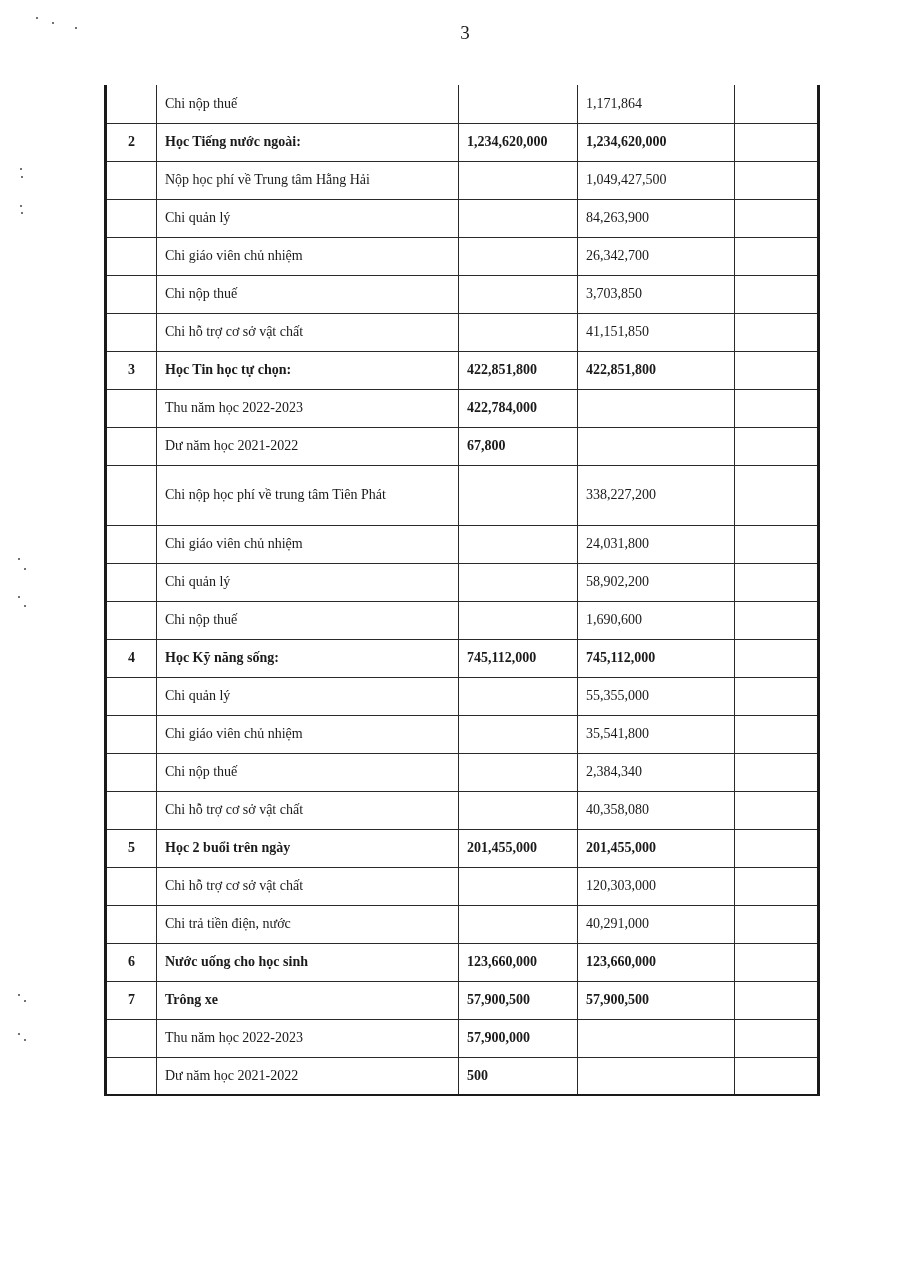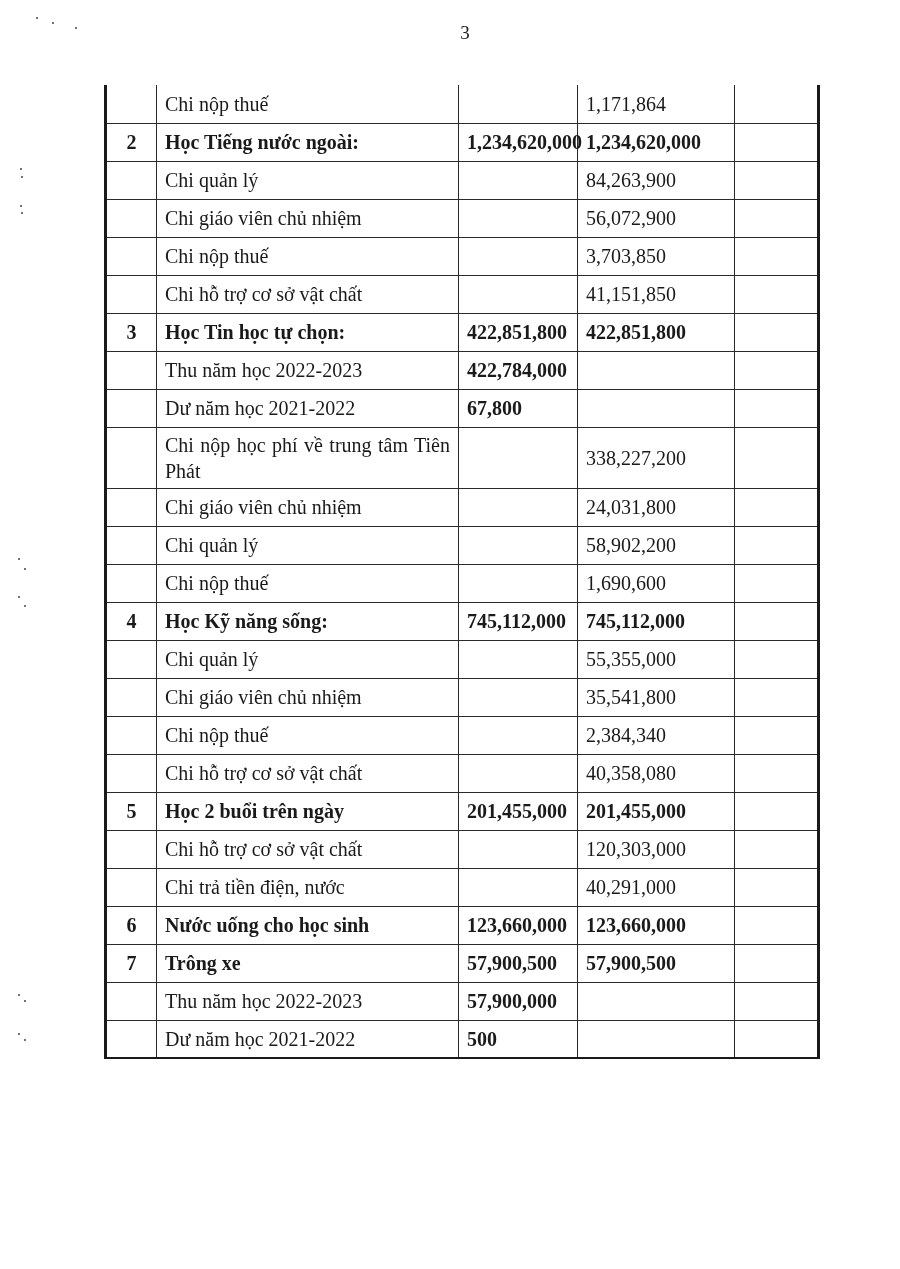--- a/index.html
+++ b/index.html
@@ -30,21 +30,21 @@
       background: #444;
       border-radius: 1px;
     }
     table.budget {
       position: absolute;
       left: 104px;
       top: 85px;
       width: 713px;
       border-collapse: collapse;
       table-layout: fixed;
-      font-size: 20px;
+      font-size: 14px;
     }
     table.budget td {
       border: 1px solid #2a2a2a;
       padding: 0 8px;
       vertical-align: middle;
       line-height: 26px;
     }
     table.budget tr:first-child td { border-top: none; }
     table.budget td.c-idx { border-left: 3px solid #1a1a1a; text-align: center; font-weight: bold; padding: 0; }
     table.budget td.c-note { border-right: 3px solid #1a1a1a; }
@@ -93,30 +93,37 @@
   </tr>
       <tr class="group" style="height: 38px;">
     <td class="c-idx">2</td>
     <td class="c-label">Học Tiếng nước ngoài:</td>
     <td class="c-income num">1,234,620,000</td>
     <td class="c-expense num">1,234,620,000</td>
     <td class="c-note"></td>
   </tr>
       <tr style="height: 38px;">
     <td class="c-idx"></td>
+    <td class="c-label">Nộp học phí về Trung tâm Hằng Hải</td>
+    <td class="c-income num"></td>
+    <td class="c-expense num">1,049,427,500</td>
+    <td class="c-note"></td>
+  </tr>
+      <tr style="height: 38px;">
+    <td class="c-idx"></td>
     <td class="c-label">Chi quản lý</td>
     <td class="c-income num"></td>
     <td class="c-expense num">84,263,900</td>
     <td class="c-note"></td>
   </tr>
       <tr style="height: 38px;">
     <td class="c-idx"></td>
     <td class="c-label">Chi giáo viên chủ nhiệm</td>
     <td class="c-income num"></td>
-    <td class="c-expense num">56,072,900</td>
+    <td class="c-expense num">26,342,700</td>
     <td class="c-note"></td>
   </tr>
       <tr style="height: 38px;">
     <td class="c-idx"></td>
     <td class="c-label">Chi nộp thuế</td>
     <td class="c-income num"></td>
     <td class="c-expense num">3,703,850</td>
     <td class="c-note"></td>
   </tr>
       <tr style="height: 38px;">

